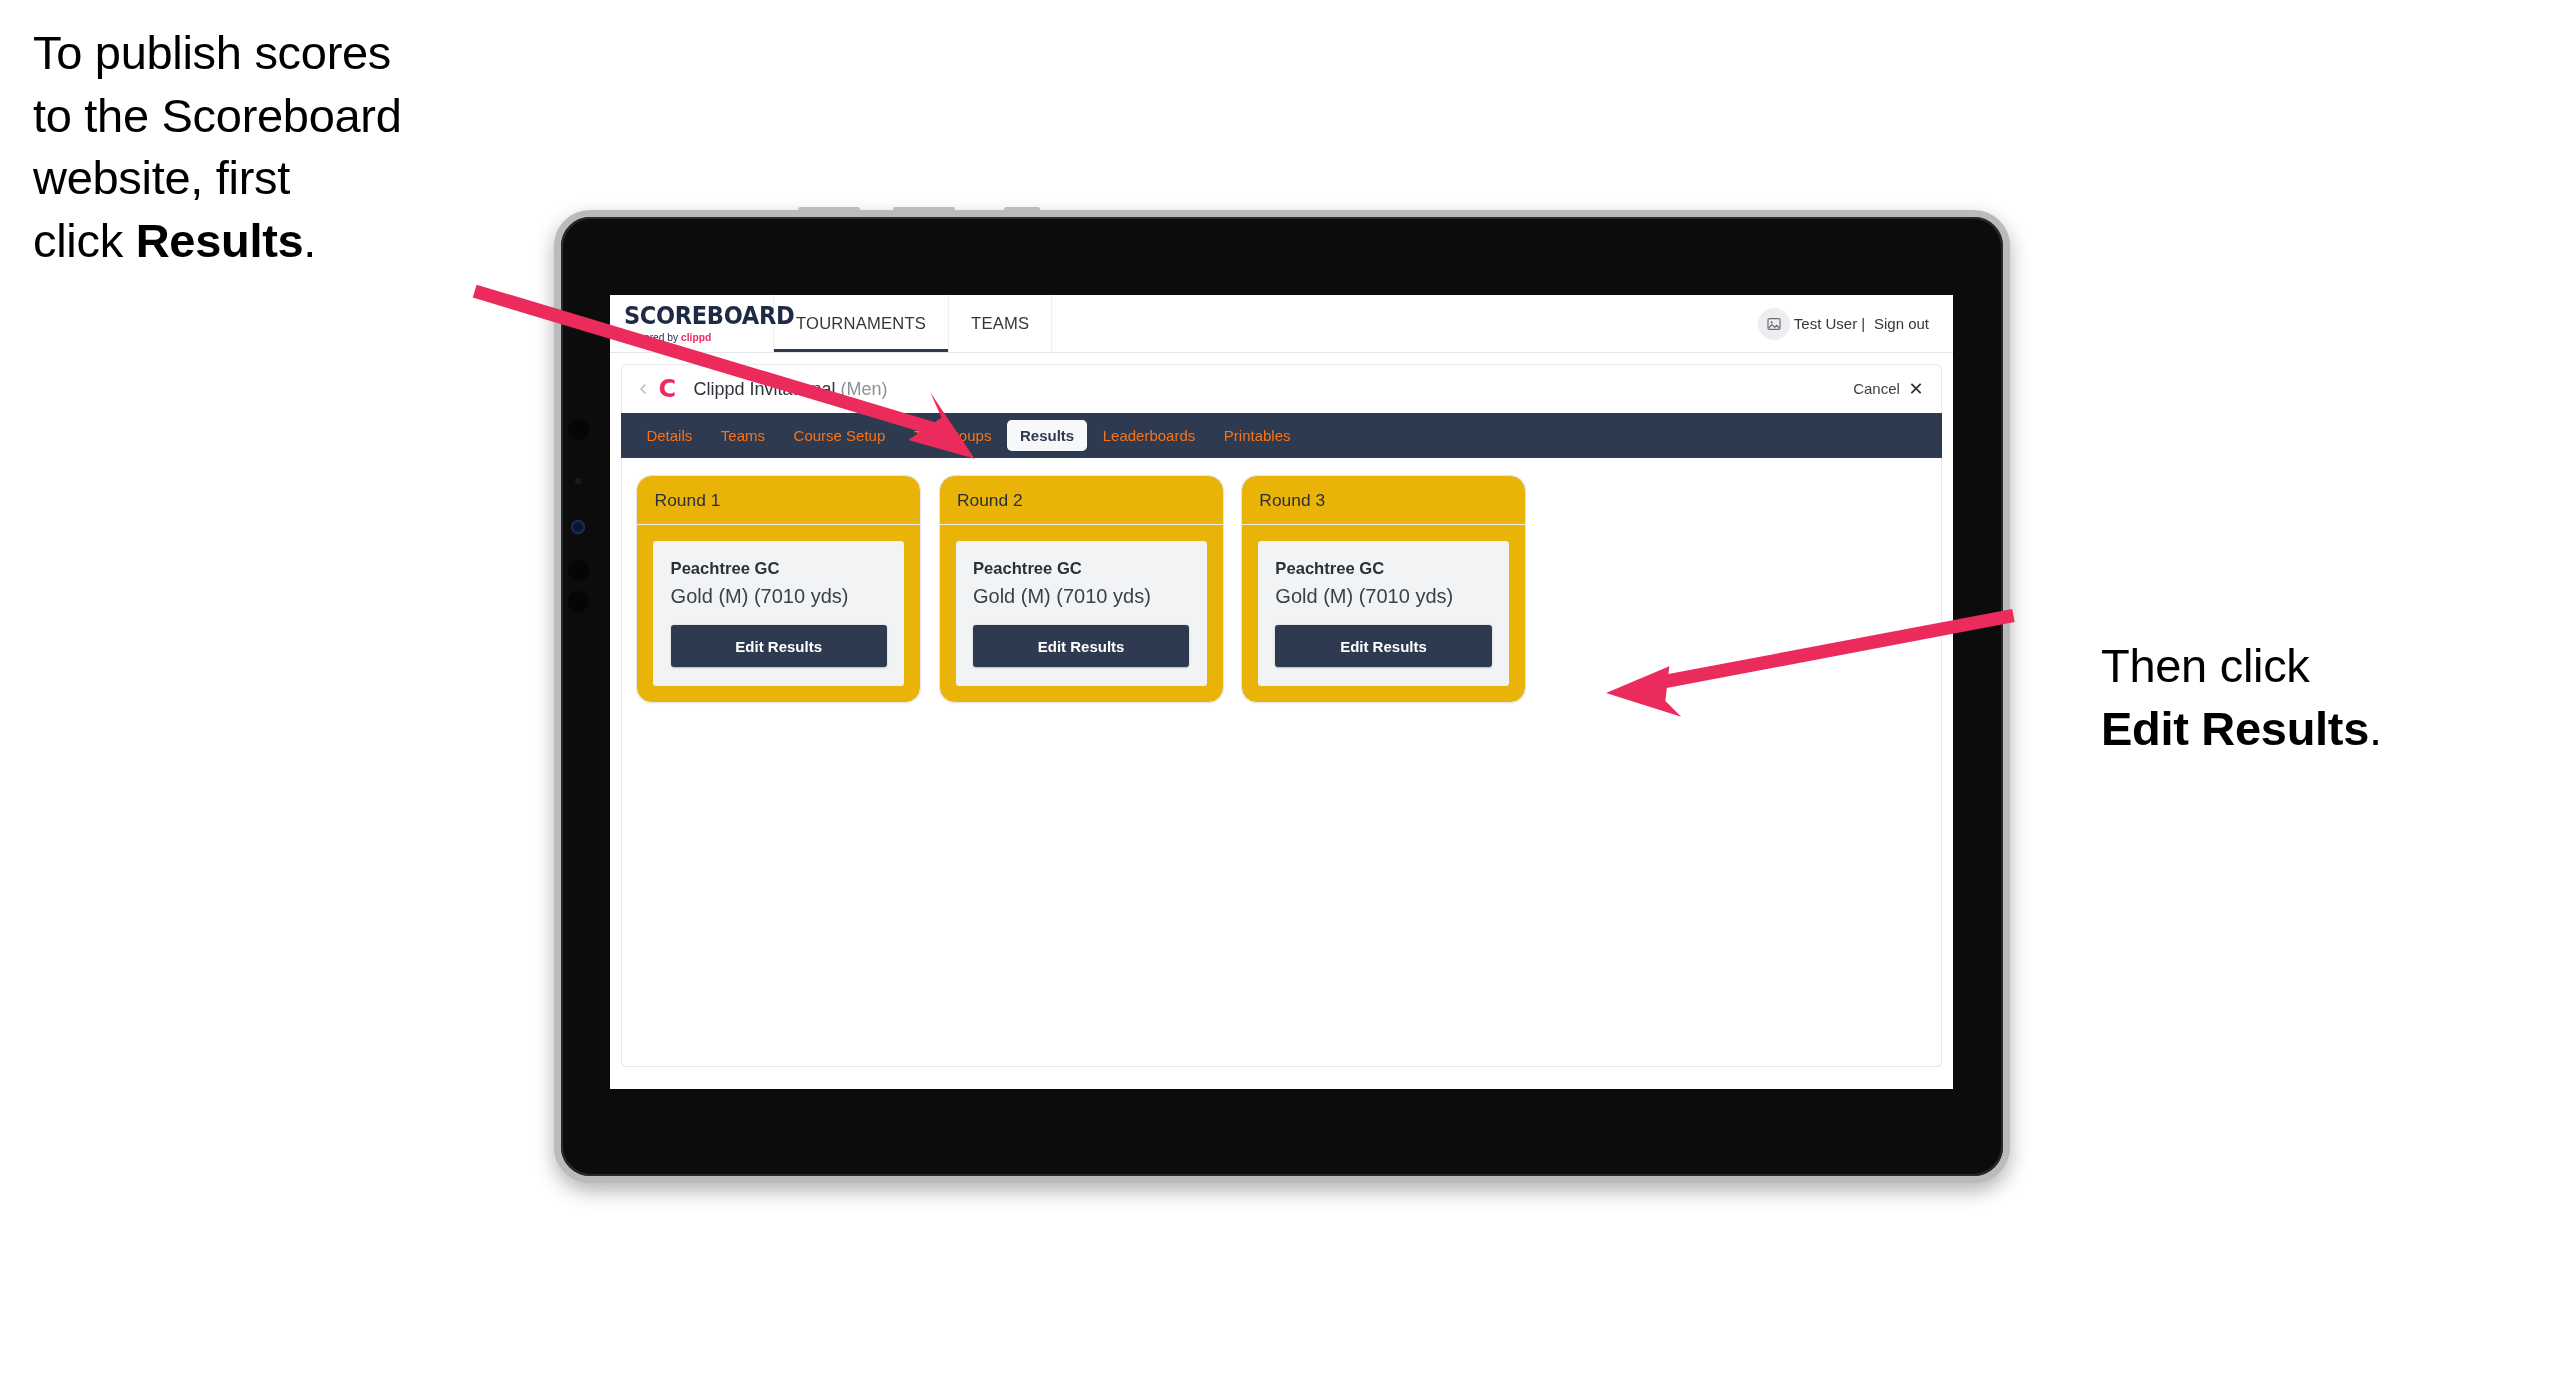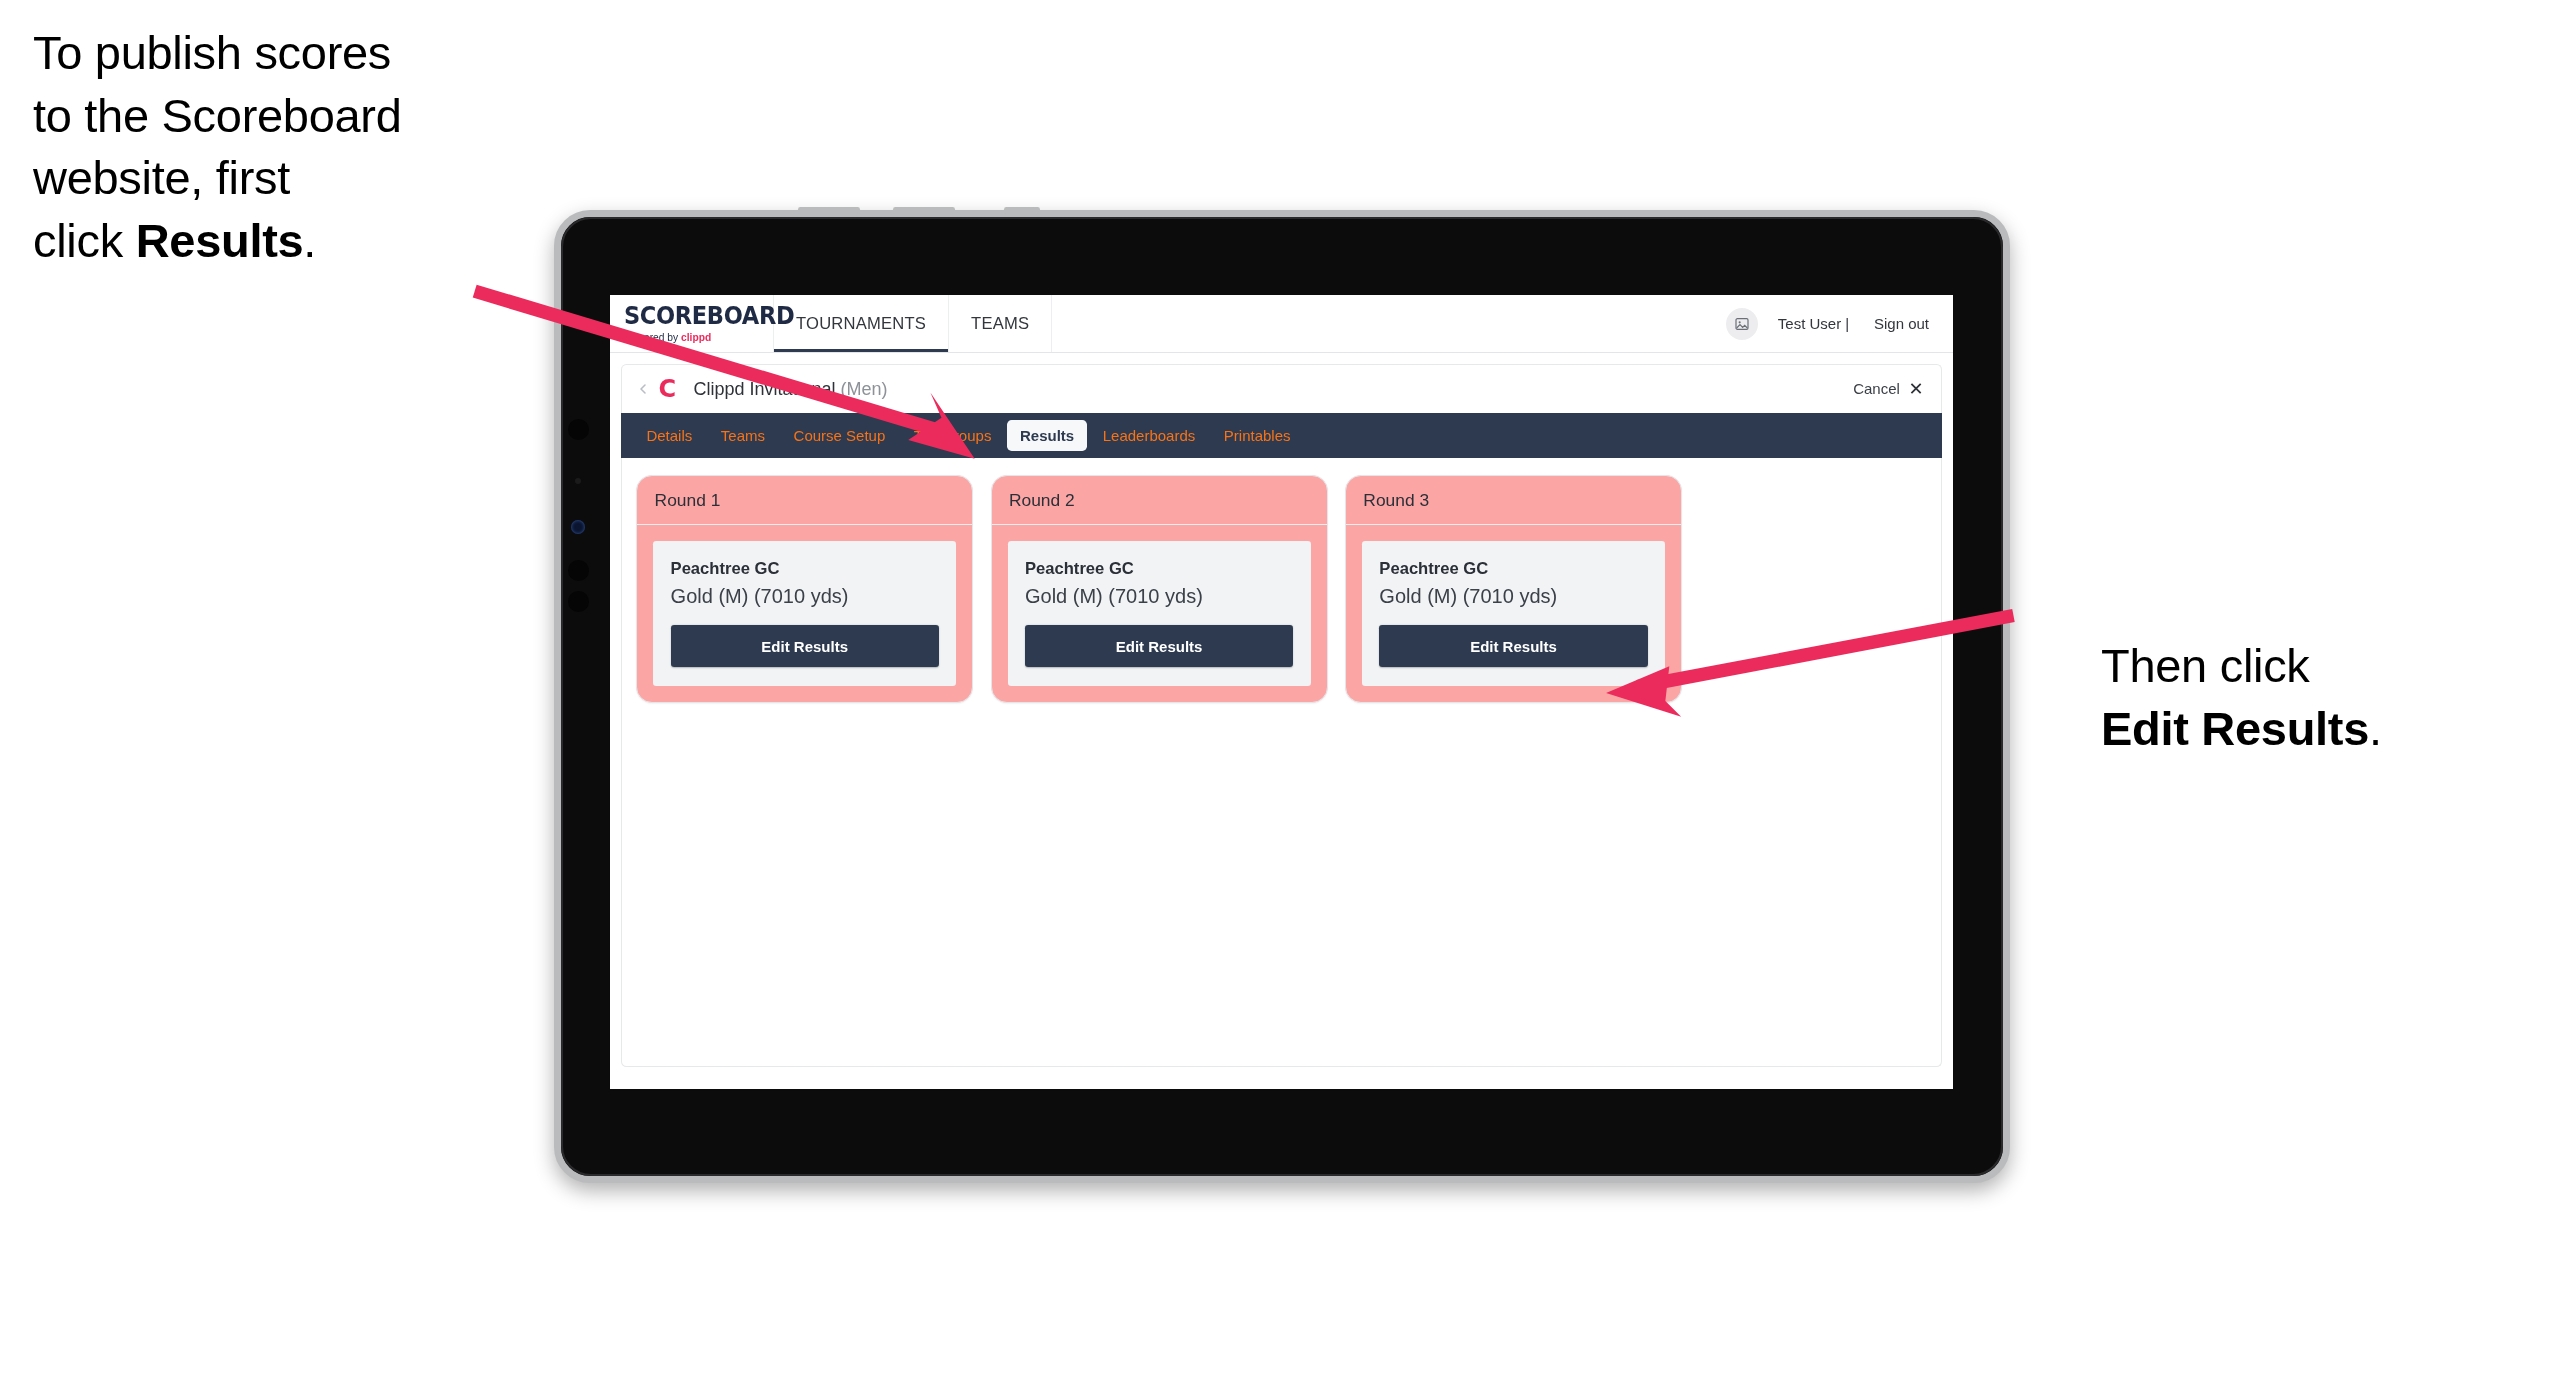--- a/index.html
+++ b/index.html
@@ -99,21 +99,21 @@
     letter-spacing: 0.2px;
     border-right: 0.8px solid #eceef0;
     position: relative;
     cursor: pointer;
   }
   .topnav-item.active::after {
     content:""; position:absolute; left:0; right:0; bottom:0; height:3.2px; background:#2d3a50;
   }
   #header-right {
     margin-left: auto;
-    display: flex; align-items: center; gap: 20px;
+    display: flex; align-items: center; gap: 4px;
     padding-right: 24px;
   }
   #avatar {
     width: 32px; height: 32px; border-radius: 50%;
     background: #ededef;
     display: flex; align-items: center; justify-content: center;
   }
   #avatar svg { width: 16px; height: 16px; }
   .user-text { font-size: 15px; color: #33373d; }
   .signout { font-size: 15px; color: #33373d; cursor: pointer; margin-left: 4.7px; }
@@ -176,22 +176,22 @@
     background: #fff;
     border: 0.8px solid #e6e8ea;
     border-top: none;
     border-radius: 0 0 5.5px 5.5px;
     min-height: 609px;
     padding: 17.4px 14.2px;
     display: flex; gap: 17.4px;
     align-items: flex-start;
   }
   .round-card {
-    width: 337px;
-    background: #fca5a5;
+    width: 285px;
+    background: #eab308;
     border: 0.8px solid #e4e6e9;
     border-radius: 16px;
     box-shadow: 0 0.8px 1.6px rgba(0,0,0,.05);
     overflow: hidden;
   }
   .round-head {
     height: 49px;
     display: flex; align-items: center;
     padding-left: 17.4px;
     font-size: 17.4px;

